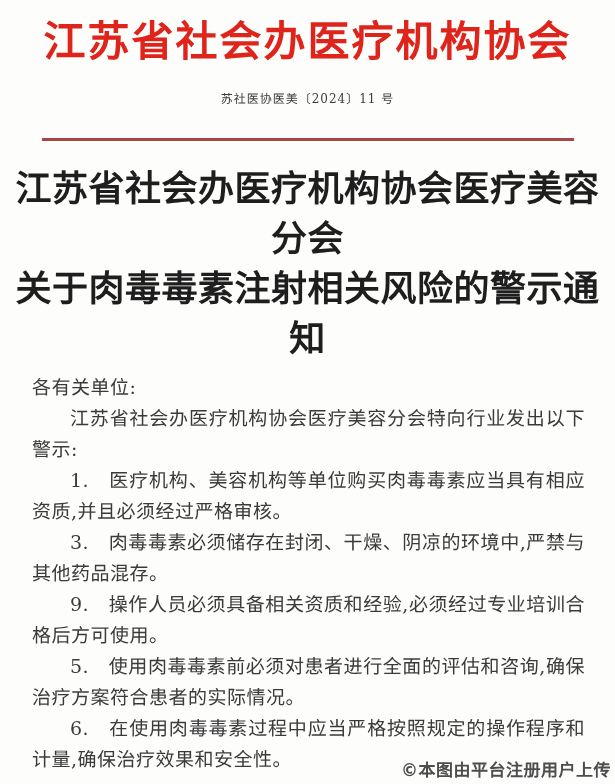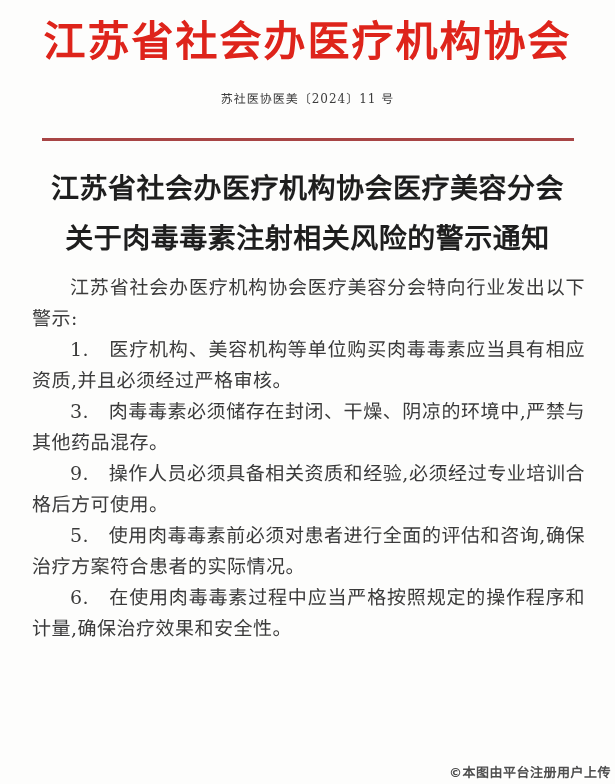--- a/index.html
+++ b/index.html
@@ -42,21 +42,21 @@
     width: 532px;
     height: 3px;
     background: var(--rule-red, #a84545);
   }
   
   .notice-title {
     margin-top: 23px;
     text-align: center;
     font-family: "DejaVu Sans", "Liberation Sans", sans-serif;
     font-weight: 700;
-    font-size: 28px;
+    font-size: 36px;
     line-height: 50px;
     color: #1e1e1e;
     letter-spacing: 0.5px;
   }
   
   .body-text {
     margin: 8px 30px 0 32px;
     font-size: 19px;
     line-height: 31px;
     color: #3a3a3a;
@@ -69,21 +69,21 @@
   }
   .body-text p.indent {
     text-indent: 2em;
   }
   
   .watermark {
     position: absolute;
     right: 4px;
     bottom: 3px;
     font-family: "DejaVu Sans", "Liberation Sans", sans-serif;
-    font-size: 13px;
+    font-size: 17px;
     font-weight: 700;
     color: #4d4d4d;
     letter-spacing: 0.5px;
     text-shadow:
       -1px -1px 0 #ffffff,
        1px -1px 0 #ffffff,
       -1px  1px 0 #ffffff,
        1px  1px 0 #ffffff;
   }
 </style>
@@ -97,20 +97,21 @@
   <div class="doc-number">苏社医协医美〔2024〕11 号</div>
 
   <div class="red-rule"></div>
 
   <div class="notice-title">
     <div>江苏省社会办医疗机构协会医疗美容分会</div>
     <div>关于肉毒毒素注射相关风险的警示通知</div>
   </div>
 
   <div class="body-text">
+    <p>各有关单位:</p>
     <p class="indent">江苏省社会办医疗机构协会医疗美容分会特向行业发出以下警示:</p>
     <p class="indent">1.　医疗机构、美容机构等单位购买肉毒毒素应当具有相应资质,并且必须经过严格审核。</p>
     <p class="indent">3.　肉毒毒素必须储存在封闭、干燥、阴凉的环境中,严禁与其他药品混存。</p>
     <p class="indent">9.　操作人员必须具备相关资质和经验,必须经过专业培训合格后方可使用。</p>
     <p class="indent">5.　使用肉毒毒素前必须对患者进行全面的评估和咨询,确保治疗方案符合患者的实际情况。</p>
     <p class="indent">6.　在使用肉毒毒素过程中应当严格按照规定的操作程序和计量,确保治疗效果和安全性。</p>
   </div>
 
   <div class="watermark">©本图由平台注册用户上传</div>
 

